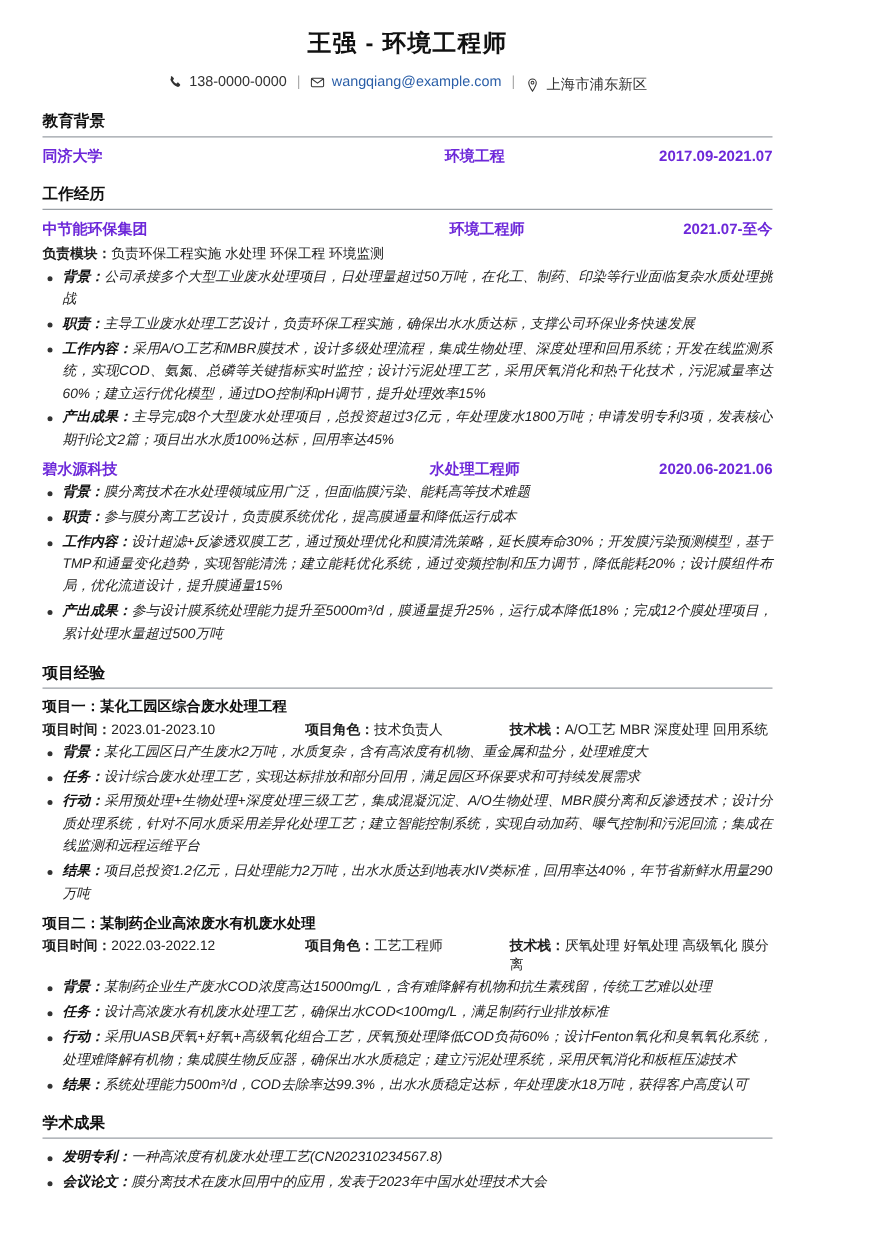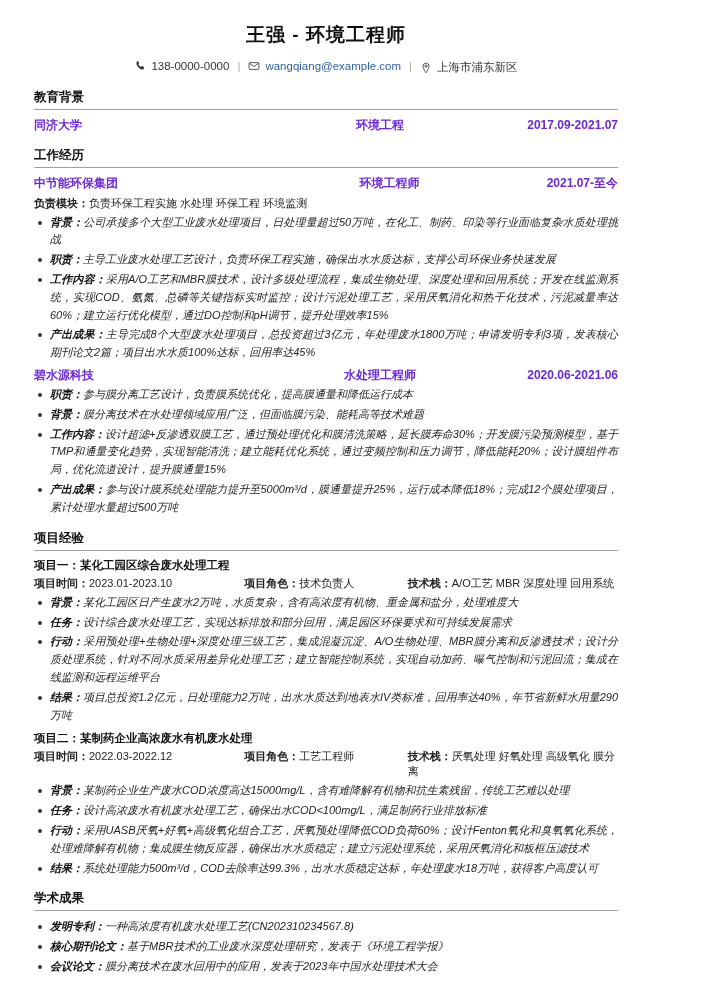--- a/index.html
+++ b/index.html
@@ -205,22 +205,22 @@
     <li><span class="lbl">工作内容：</span><span>采用A/O工艺和MBR膜技术，设计多级处理流程，集成生物处理、深度处理和回用系统；开发在线监测系统，实现COD、氨氮、总磷等关键指标实时监控；设计污泥处理工艺，采用厌氧消化和热干化技术，污泥减量率达60%；建立运行优化模型，通过DO控制和pH调节，提升处理效率15%</span></li>
     <li><span class="lbl">产出成果：</span><span>主导完成8个大型废水处理项目，总投资超过3亿元，年处理废水1800万吨；申请发明专利3项，发表核心期刊论文2篇；项目出水水质100%达标，回用率达45%</span></li>
   </ul>
 
   <div class="entry-head">
     <span class="org">碧水源科技</span>
     <span class="mid">水处理工程师</span>
     <span class="date">2020.06-2021.06</span>
   </div>
   <ul class="bul">
+    <li><span class="lbl">背景：</span><span>膜分离技术在水处理领域应用广泛，但面临膜污染、能耗高等技术难题</span></li>
     <li><span class="lbl">职责：</span><span>参与膜分离工艺设计，负责膜系统优化，提高膜通量和降低运行成本</span></li>
-    <li><span class="lbl">背景：</span><span>膜分离技术在水处理领域应用广泛，但面临膜污染、能耗高等技术难题</span></li>
     <li><span class="lbl">工作内容：</span><span>设计超滤+反渗透双膜工艺，通过预处理优化和膜清洗策略，延长膜寿命30%；开发膜污染预测模型，基于TMP和通量变化趋势，实现智能清洗；建立能耗优化系统，通过变频控制和压力调节，降低能耗20%；设计膜组件布局，优化流道设计，提升膜通量15%</span></li>
     <li><span class="lbl">产出成果：</span><span>参与设计膜系统处理能力提升至5000m³/d，膜通量提升25%，运行成本降低18%；完成12个膜处理项目，累计处理水量超过500万吨</span></li>
   </ul>
 
   <div class="section-title">项目经验</div>
   <hr class="rule">
 
   <div class="proj-title">项目一：某化工园区综合废水处理工程</div>
   <div class="proj-meta">
     <span class="c1"><b>项目时间：</b><span>2023.01-2023.10</span></span>
@@ -244,17 +244,16 @@
     <li><span class="lbl">背景：</span><span>某制药企业生产废水COD浓度高达15000mg/L，含有难降解有机物和抗生素残留，传统工艺难以处理</span></li>
     <li><span class="lbl">任务：</span><span>设计高浓废水有机废水处理工艺，确保出水COD&lt;100mg/L，满足制药行业排放标准</span></li>
     <li><span class="lbl">行动：</span><span>采用UASB厌氧+好氧+高级氧化组合工艺，厌氧预处理降低COD负荷60%；设计Fenton氧化和臭氧氧化系统，处理难降解有机物；集成膜生物反应器，确保出水水质稳定；建立污泥处理系统，采用厌氧消化和板框压滤技术</span></li>
     <li><span class="lbl">结果：</span><span>系统处理能力500m³/d，COD去除率达99.3%，出水水质稳定达标，年处理废水18万吨，获得客户高度认可</span></li>
   </ul>
 
   <div class="section-title">学术成果</div>
   <hr class="rule">
   <ul class="bul">
     <li><span class="lbl">发明专利：</span><span>一种高浓度有机废水处理工艺(CN202310234567.8)</span></li>
-    <li><span class="lbl">核心期刊论文：</span><span>基于MBR技术的工业废水深度处理研究，发表于《环境工程学报》</span></li>
     <li><span class="lbl">会议论文：</span><span>膜分离技术在废水回用中的应用，发表于2023年中国水处理技术大会</span></li>
   </ul>
 
 </div>
 
 </body></html>

